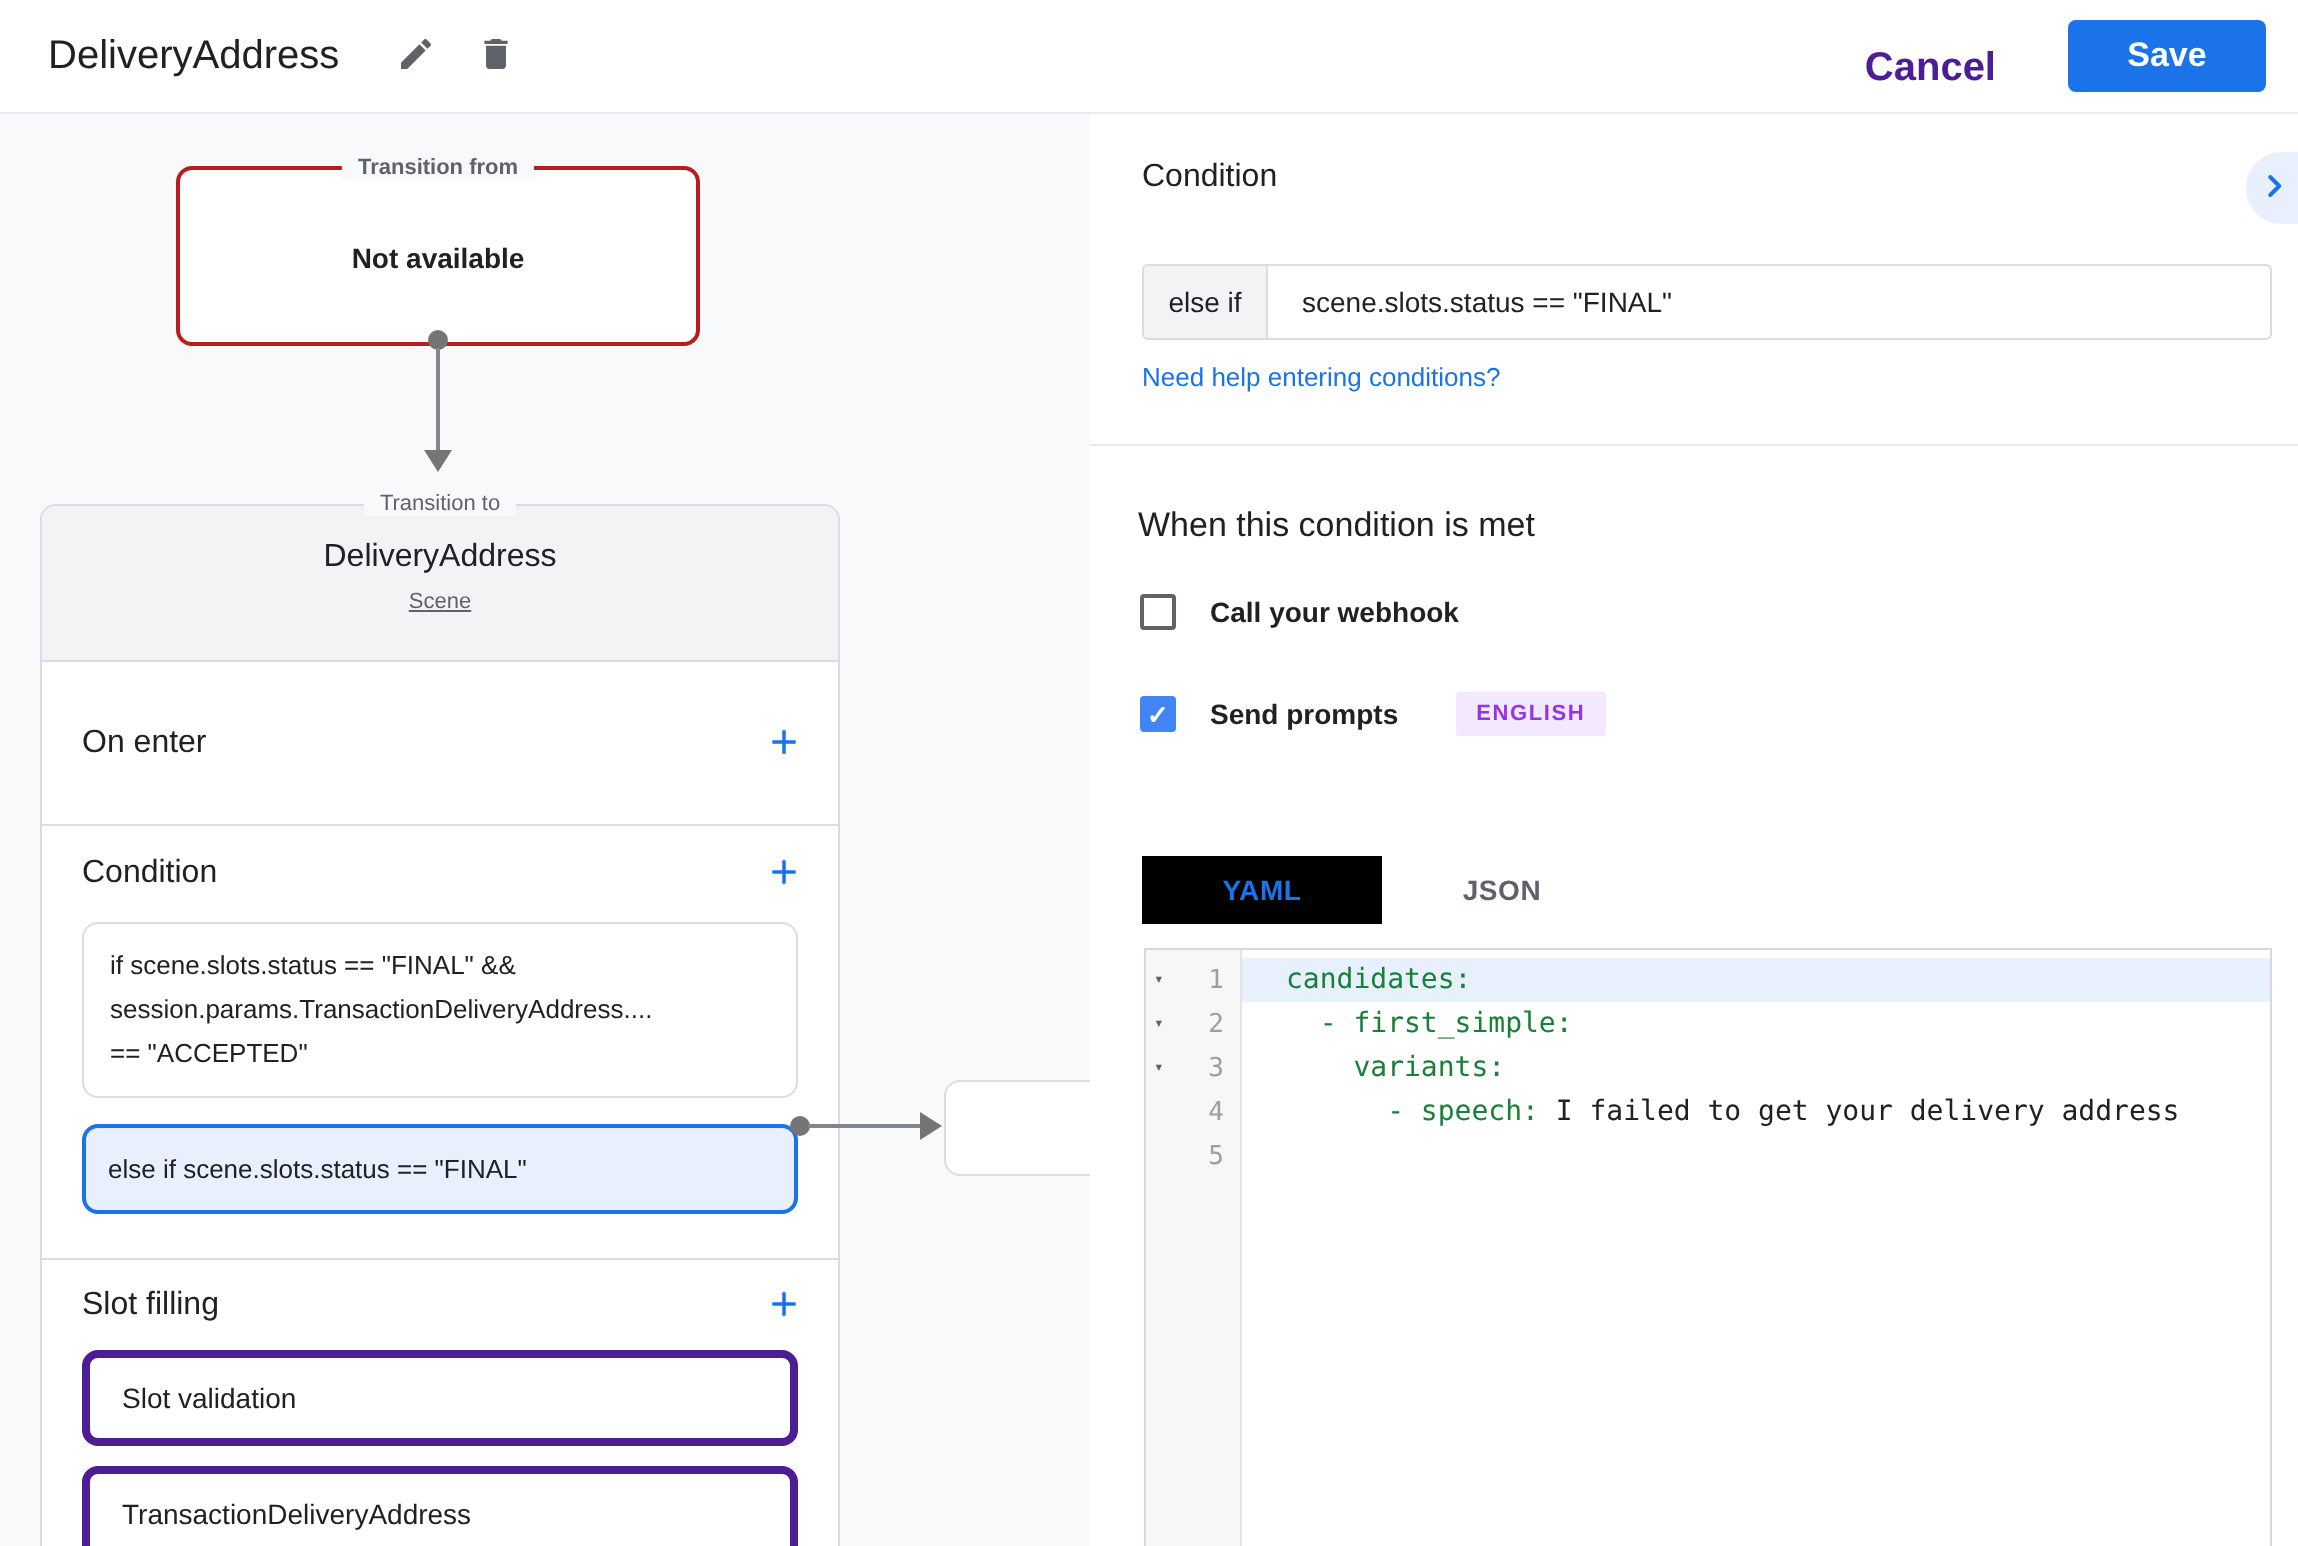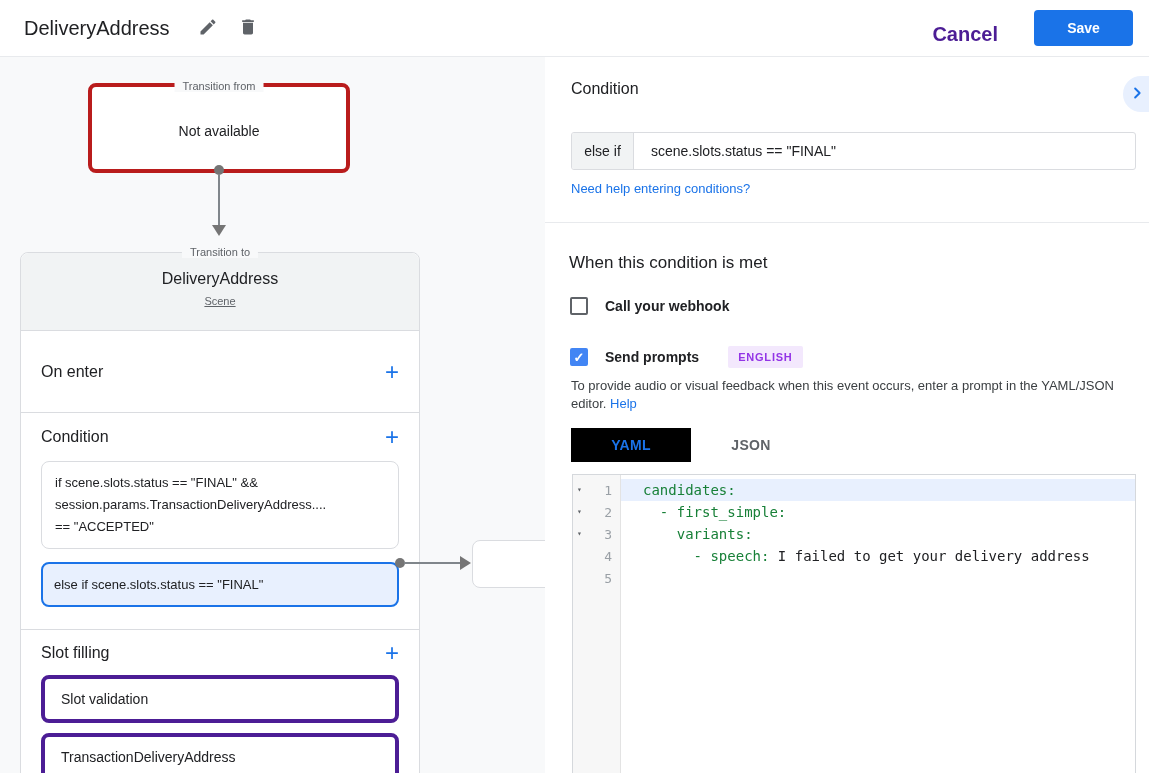--- a/index.html
+++ b/index.html
@@ -11,33 +11,33 @@
   .topbar { height:57px; background:#fff; border-bottom:1px solid #e8eaed;
     display:flex; align-items:center; padding:0 12px 0 24px; }
   .page-title { font-size:20px; color:#202124; margin-right:26px; }
   .icon-btn { width:24px; height:24px; border:none; background:transparent; cursor:pointer;
     display:flex; align-items:center; justify-content:center; margin-right:16px; }
   .icon-btn svg { fill:#5f6368; }
   .topbar-spacer { flex:1; }
   .btn-text { border:none; background:transparent; color:#4c1d95; font-size:20px;
     font-weight:700; cursor:pointer; margin-right:36px; font-family:inherit;margin-top:12px; }
   .btn-primary { border:none; background:#1a73e8; color:#fff; width:99px; height:36px;
-    border-radius:4px; font-size:14px; font-weight:700; cursor:pointer; margin-right:4px;
+    border-radius:4px; font-size:17px; font-weight:700; cursor:pointer; margin-right:4px;
     font-family:inherit; }
 
   
   .main { display:flex; height:716px; }
   .left-panel { width:545px; flex:none; background:#f8f9fa; position:relative; overflow:hidden; }
   .right-panel { flex:1; background:#fff; position:relative; overflow:hidden; }
 
   
   .flow-legend { position:absolute; top:-7px; left:50%; transform:translateX(-50%);
     font-size:11px; color:#5f6368; background:#f8f9fa; padding:0 8px; white-space:nowrap; }
   .tfrom-box { position:absolute; left:88px; top:26px; width:262px; height:90px;
-    background:#fff; border:4px solid #b91c1c; border-radius:8px; }
+    background:#fff; border:2px solid #b91c1c; border-radius:8px;font-weight:bold; }
   .tfrom-content { text-align:center; margin-top:36px; font-size:14px; color:#202124; }
 
   .conn-dot { position:absolute; width:10px; height:10px; border-radius:50%; background:#757575; }
   .conn-vline { position:absolute; left:218px; top:117px; width:2px; height:52px; background:#80868b; }
   .arrow-down { position:absolute; left:212px; top:168px; width:0; height:0;
     border-left:7px solid transparent; border-right:7px solid transparent; border-top:11px solid #757575; }
   .conn-hline { position:absolute; left:404px; top:505px; width:57px; height:2px; background:#80868b; }
   .arrow-right { position:absolute; left:460px; top:499px; width:0; height:0;
     border-top:7px solid transparent; border-bottom:7px solid transparent; border-left:11px solid #757575; }
   .dangling-box { position:absolute; left:472px; top:483px; width:88px; height:48px;
@@ -221,24 +221,20 @@
       </div>
 
       <div class="check-row prompts">
         <div class="checkbox checked">
             <span>✓</span>
           </div>
         <div class="check-label">Send prompts</div>
         <div class="badge">ENGLISH</div>
       </div>
 
-      <div class="desc">
-        <span>To provide audio or visual feedback when this event occurs, enter a prompt in the YAML/JSON editor.</span>
-        <a>Help</a>
-      </div>
 
       <div class="tabs">
         <button class="tab active">YAML</button>
         <button class="tab">JSON</button>
       </div>
 
       <div class="editor">
         <div class="gutter">
           <div class="grow">
             <span class="fold">▾</span>

